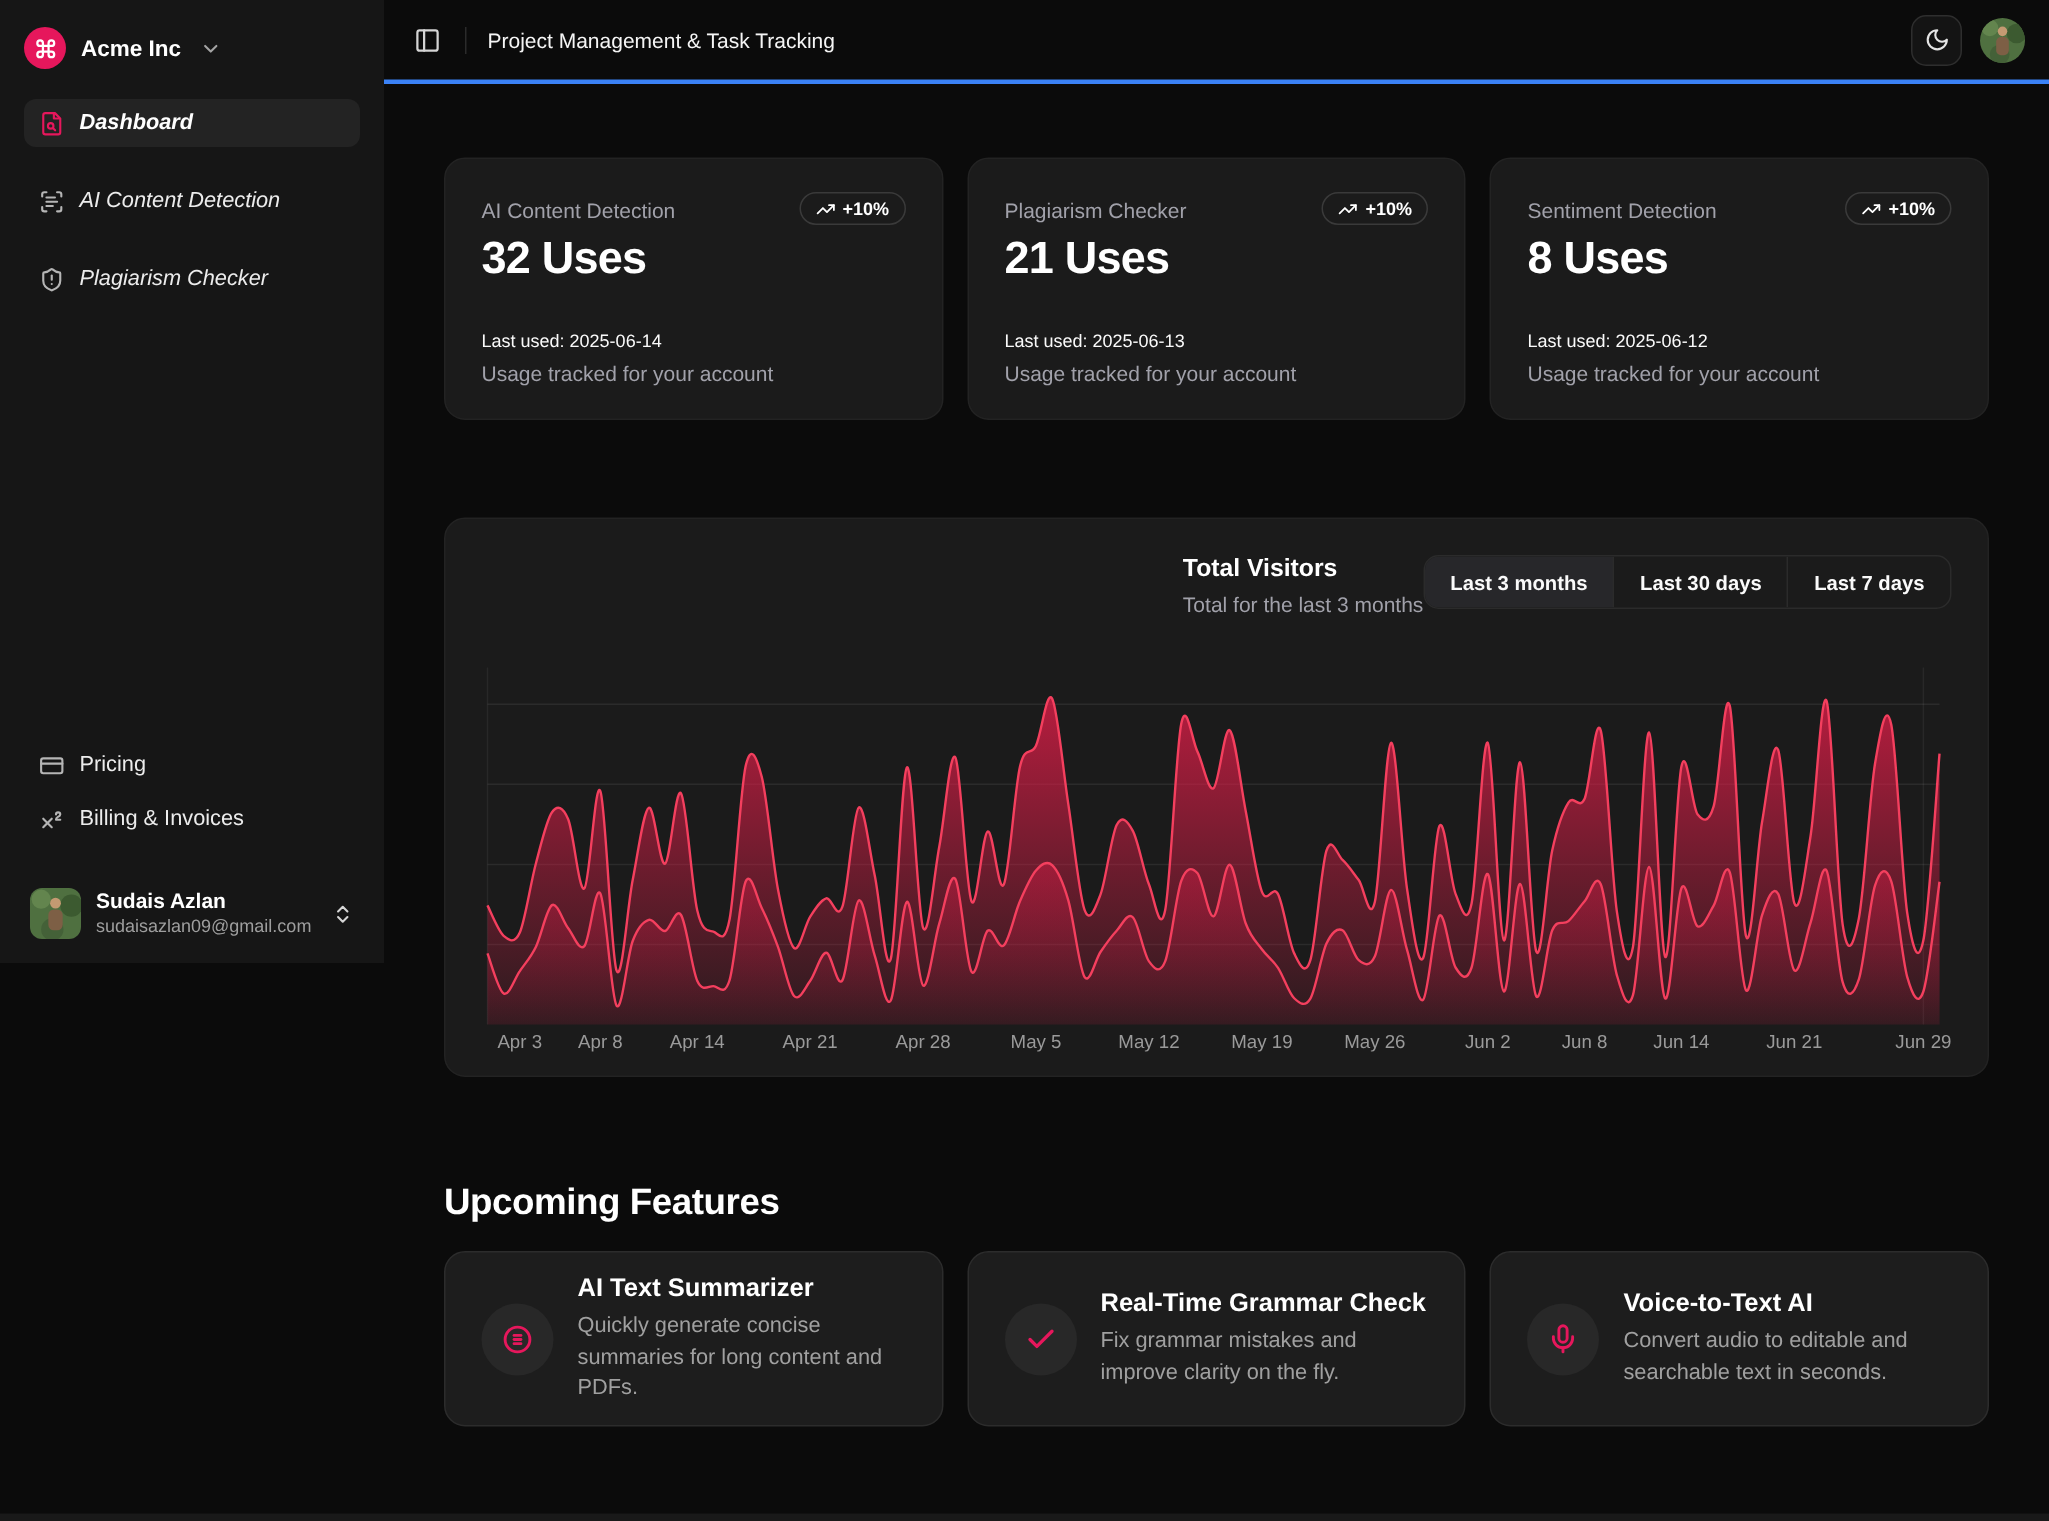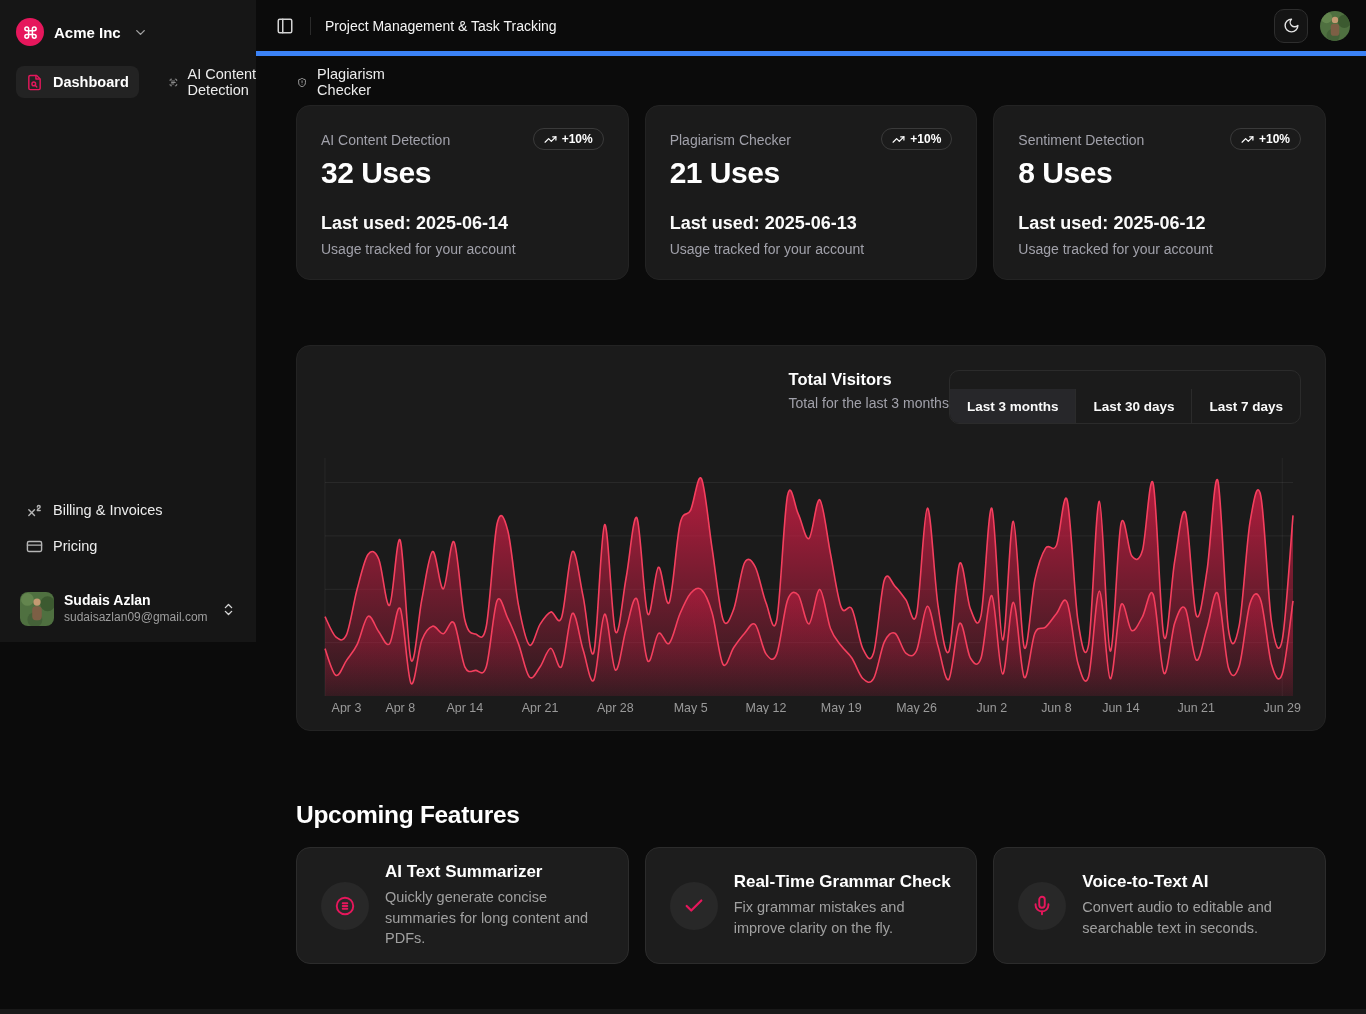--- a/index.html
+++ b/index.html
@@ -15,42 +15,42 @@
   .sidebar {
     position:absolute; left:0; top:0; width:256px; height:642px;
     background:#161616; display:flex; flex-direction:column;
     padding:16px 16px 10px 16px;
   }
   .logo-row { display:flex; align-items:center; gap:10px; height:32px; cursor:pointer; }
   .logo-badge { width:28px; height:28px; border-radius:50%; background:#e6175c;
     display:flex; align-items:center; justify-content:center; flex:0 0 auto; }
   .org-name { font-size:15px; font-weight:700; color:#ffffff; }
   .logo-row .chev { margin-left:2px; }
-  .nav { margin-top:18px; display:flex; flex-direction:row; gap:20px; }
+  .nav { margin-top:18px; display:flex; flex-direction:column; gap:20px;font-style:italic; }
   .nav-item { display:flex; align-items:center; gap:10px; height:32px;
     padding:0 10px; border-radius:8px; cursor:pointer; }
   .nav-item.active { background:#232323; }
   .nav-item .lbl { font-size:14.5px; font-weight:500; color:#ececec; }
   .nav-item.active .lbl { font-weight:700; color:#ffffff; }
   .side-spacer { flex:1; }
   .foot-nav { display:flex; flex-direction:column; gap:8px; margin-bottom:26px; }
   .foot-item { display:flex; align-items:center; gap:10px; height:28px; padding:0 10px;
     border-radius:8px; cursor:pointer; }
   .foot-item .lbl { font-size:14.5px; font-weight:500; color:#ececec; }
   .user-row { display:flex; align-items:center; gap:10px; padding:6px 4px; border-radius:10px; cursor:pointer; }
   .user-avatar { width:34px; height:34px; border-radius:8px; overflow:hidden; flex:0 0 auto; }
   .user-meta { flex:1; min-width:0; }
   .user-name { font-size:14px; font-weight:700; color:#ffffff; line-height:1.25; }
   .user-email { font-size:12px; color:#9e9e9e; line-height:1.3; }
 
   
   .topbar {
     position:absolute; left:256px; right:0; top:0; height:56px;
     display:flex; align-items:center; padding:0 16px 0 12px;
-    border-bottom:5px solid #3b82f6; background:#0b0b0b;
+    border-bottom:3px solid #3b82f6; background:#0b0b0b;
   }
   .icon-btn { width:34px; height:34px; display:flex; align-items:center; justify-content:center;
     border-radius:9px; background:transparent; border:none; cursor:pointer; }
   .topbar .vdiv { width:1px; height:18px; background:#2b2b2b; margin:0 14px 0 8px; }
   .page-title { font-size:14px; font-weight:500; color:#f5f5f5; }
   .topbar-right { margin-left:auto; display:flex; align-items:center; gap:12px; }
   .theme-btn { width:34px; height:34px; border:1px solid #2e2e2e; border-radius:10px;
     background:#141414; display:flex; align-items:center; justify-content:center; cursor:pointer; }
   .top-avatar { width:30px; height:30px; border-radius:50%; overflow:hidden; cursor:pointer; }
 
@@ -60,33 +60,33 @@
   .stats-grid { margin-top:49px; }
   .card { background:#1b1b1b; border:1px solid #232323; border-radius:14px; }
 
   .stat-card { padding:22px 24px; height:175px; display:flex; flex-direction:column; }
   .stat-top { display:flex; align-items:flex-start; justify-content:space-between; }
   .stat-title { font-size:14px; color:#a1a1aa; font-weight:400; padding-top:4px; }
   .badge { display:flex; align-items:center; gap:5px; border:1px solid #3a3a3a;
     border-radius:999px; padding:3px 10px; font-size:12px; font-weight:700; color:#fff; }
   .stat-value { margin-top:6px; font-size:30px; font-weight:700; letter-spacing:-0.5px; color:#ffffff; }
   .stat-bottom { margin-top:auto; }
-  .stat-last { font-size:18px; font-weight:700; color:#fafafa; }
+  .stat-last { font-size:12px; font-weight:400; color:#fafafa; }
   .stat-note { margin-top:7px; font-size:14px; color:#a1a1aa; }
 
   
   .chart-card { margin-top:65px; padding:24px 24px 16px 24px; }
   .chart-head { display:flex; align-items:flex-start; justify-content:flex-end; }
   .chart-title { font-size:16.5px; font-weight:700; color:#ffffff; }
   .chart-sub { margin-top:6px; font-size:14px; color:#a1a1aa; }
   .seg-group { display:flex; border:1px solid #2b2b2b; border-radius:10px; overflow:hidden; }
   .seg-btn { height:34px; padding:0 17px; display:flex; align-items:center;
     background:transparent; border:none; border-right:1px solid #2b2b2b;
     color:#fafafa; font-size:13.5px; font-weight:600; cursor:pointer;
-    font-family:"Liberation Sans", sans-serif;margin-top:18px; }
+    font-family:"Liberation Sans", sans-serif; }
   .seg-btn:last-child { border-right:none; }
   .seg-btn.active { background:#27272a; }
   .chart-area { margin-top:28px; height:262px; }
 
   
   .features-heading { margin-top:70px; font-size:24.5px; font-weight:700;
     letter-spacing:-0.3px; color:#ffffff; }
   .features-grid { margin-top:18px; }
   .feature-card { background:#1d1d1d; border:1px solid #2c2c2c; border-radius:14px;
     padding:20px 24px; height:117px; display:flex; align-items:center; gap:16px; }
@@ -143,32 +143,32 @@
         </svg>
       <span class="lbl">Plagiarism Checker</span>
     </div>
   </nav>
 
   <div class="side-spacer"></div>
 
   <div class="foot-nav">
     <div class="foot-item">
       <svg width="17" height="17" viewBox="0 0 24 24" fill="none" stroke="#b5b5b5" stroke-width="2" stroke-linecap="round" stroke-linejoin="round">
+          <rect x="2" y="5" width="20" height="14" rx="2"></rect>
+          <path d="M2 10h20"></path>
+        </svg>
+      <span class="lbl">Pricing</span>
+    </div>
+    <div class="foot-item">
+      <svg width="17" height="17" viewBox="0 0 24 24" fill="none" stroke="#b5b5b5" stroke-width="2" stroke-linecap="round" stroke-linejoin="round">
           <path d="m4 19 8-8"></path>
           <path d="m12 19-8-8"></path>
           <path d="M20 12h-4c0-1.5.442-2 1.5-2.5 1.058-.5 2.5-1.34 2.5-2.5a2 2 0 0 0-4 0"></path>
         </svg>
       <span class="lbl">Billing &amp; Invoices</span>
-    </div>
-    <div class="foot-item">
-      <svg width="17" height="17" viewBox="0 0 24 24" fill="none" stroke="#b5b5b5" stroke-width="2" stroke-linecap="round" stroke-linejoin="round">
-          <rect x="2" y="5" width="20" height="14" rx="2"></rect>
-          <path d="M2 10h20"></path>
-        </svg>
-      <span class="lbl">Pricing</span>
     </div>
   </div>
 
   <div class="user-row">
     <span class="user-avatar">
       <svg viewBox="0 0 32 32" width="34" height="34">
           <rect width="32" height="32" fill="#4f7040"></rect>
           <circle cx="7" cy="7" r="6" fill="#63854e"></circle>
           <circle cx="26" cy="11" r="7" fill="#3c5a30"></circle>
           <circle cx="14" cy="26" r="7" fill="#446138"></circle>

